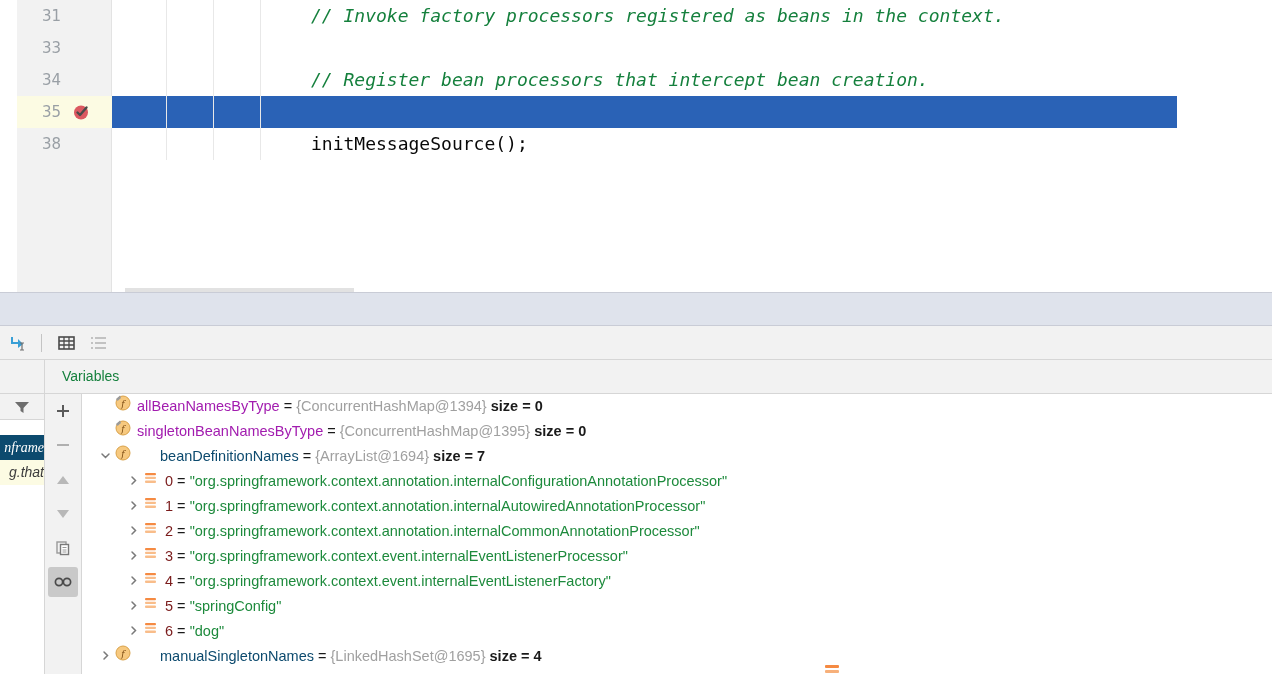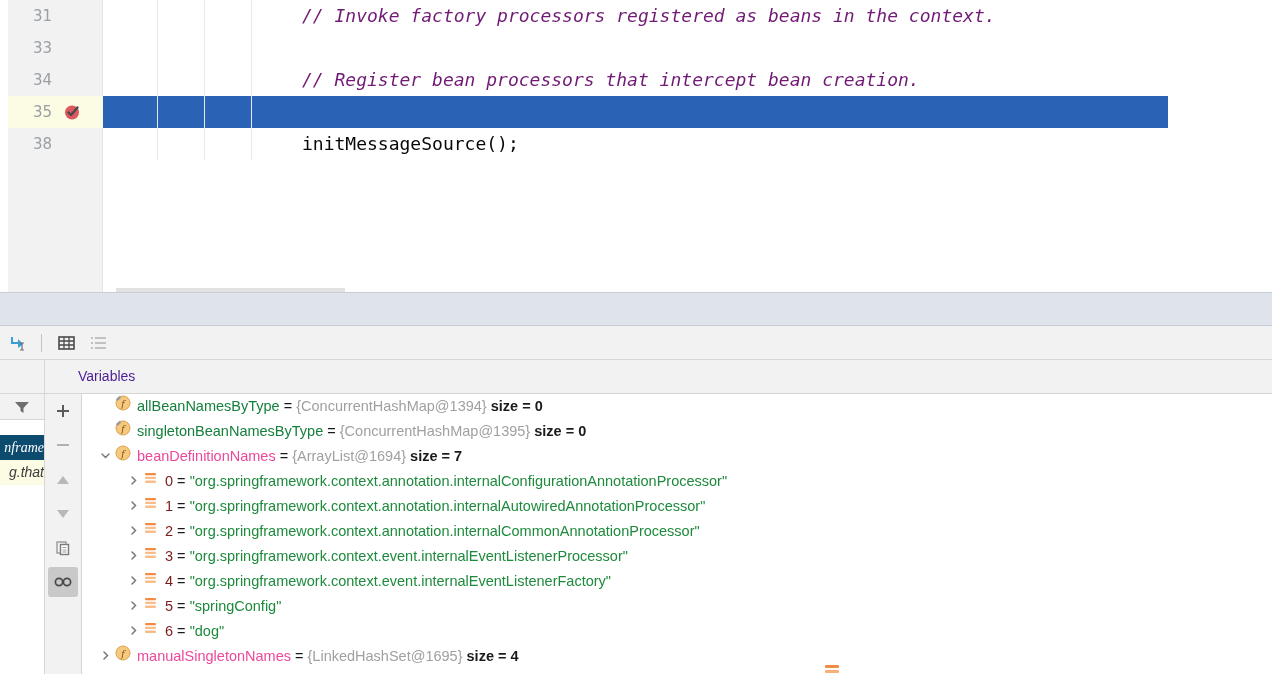--- a/index.html
+++ b/index.html
@@ -11,21 +11,21 @@
     width: 1272px;
     height: 674px;
     overflow: hidden;
     font-family: "Liberation Sans", sans-serif;
     -webkit-font-smoothing: antialiased;
   }
 
   
   #editor {
     position: absolute;
-    left: 8px; top: 0;
+    left: 17px; top: 0;
     width: 1160px;
     height: 292px;
     overflow: hidden;
     background: #ffffff;
   }
   .gutter-bg {
     position: absolute;
     left: 0; top: 0;
     width: 95px;
     height: 292px;
@@ -92,21 +92,21 @@
     position: absolute;
     left: 294px; top: 0;
     height: 32px;
     line-height: 32px;
     white-space: pre;
     font-family: "DejaVu Sans Mono", monospace;
     font-size: 18px;
     color: #080808;
   }
   .cmt {
-    color: #701a75;
+    color: #15803d;
     font-style: italic;
   }
   .hint {
     color: #9aa7bd;
     font-family: "DejaVu Sans", sans-serif;
     font-style: italic;
     font-size: 17px;
   }
   .sel-row .code-text { color: #ffffff; }
   .sel-row .hint { color: #bcc9e2; }
@@ -173,23 +173,23 @@
   }
   #tabstrip .tsep1 {
     position: absolute; left: 44px; top: 0;
     width: 1px; height: 33px; background: #d6d6d6;
   }
   #tab-variables {
     position: absolute;
     left: 46px; top: 0;
     height: 33px;
     line-height: 33px;
-    padding: 0 32px;
+    padding: 0 16px;
     font-size: 14px;
-    color: #4c1d95;
+    color: #15803d;
     font-family: "Liberation Sans", sans-serif;
   }
 
   
   #frames-col {
     position: absolute;
     left: 0; top: 394px;
     width: 44px;
     height: 280px;
     background: #ffffff;
@@ -269,22 +269,22 @@
     vertical-align: middle;
   }
   .icon-slot {
     display: inline-block;
     width: 20px;
     vertical-align: middle;
     text-align: center;
     position: relative;
     top: -1px;
   }
-  .vname   { color: #ec4899; }
-  .vname-p { color: #15803d; }
+  .vname   { color: #0c4a6e; margin-left: 23px; }
+  .vname-p { color: #a21caf; }
   .vidx    { color: #7a1b1b; }
   .veq     { color: #1a1a1a; }
   .vref    { color: #a0a0a0; }
   .vsize   { color: #1a1a1a; font-weight: bold; }
   .vstr    { color: #1d8a3c; }
   .pad1 { display: inline-block; width: 14px; }
   .pad2 { display: inline-block; width: 42px; }
 
   .orange-peek {
     position: absolute;

